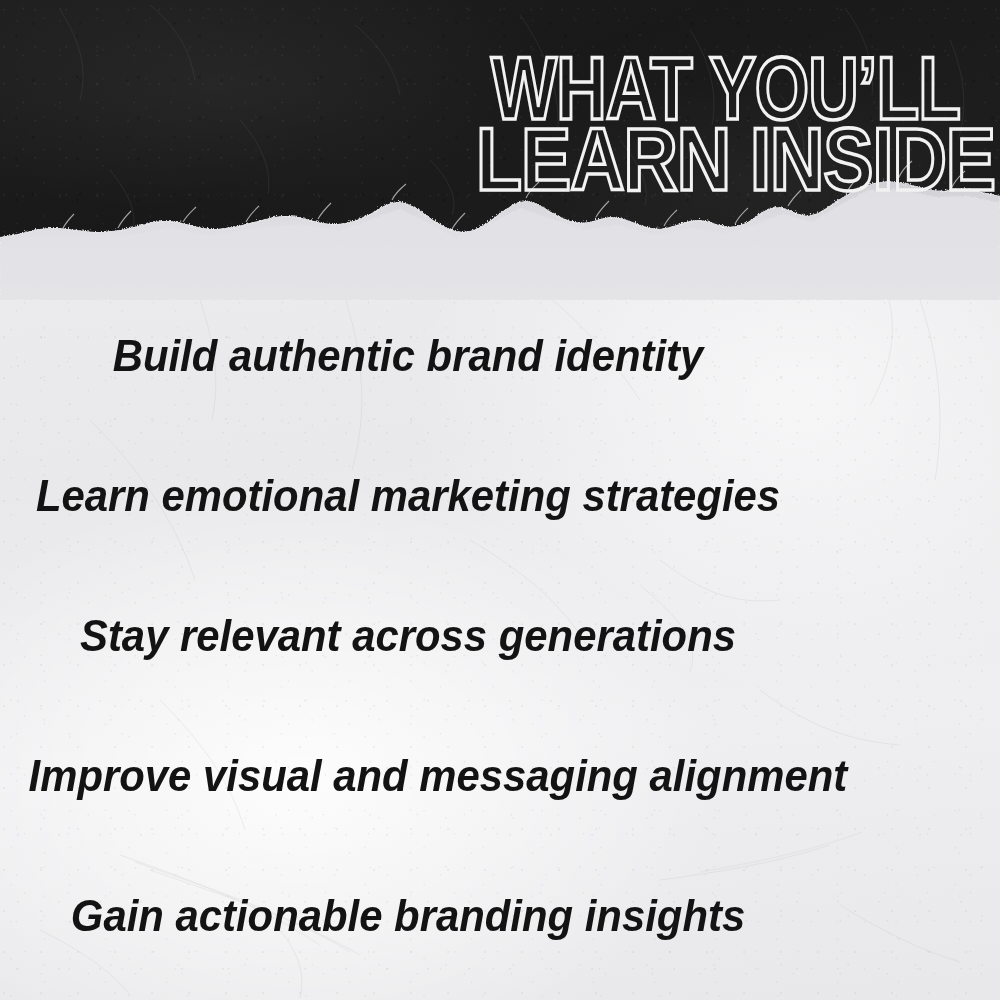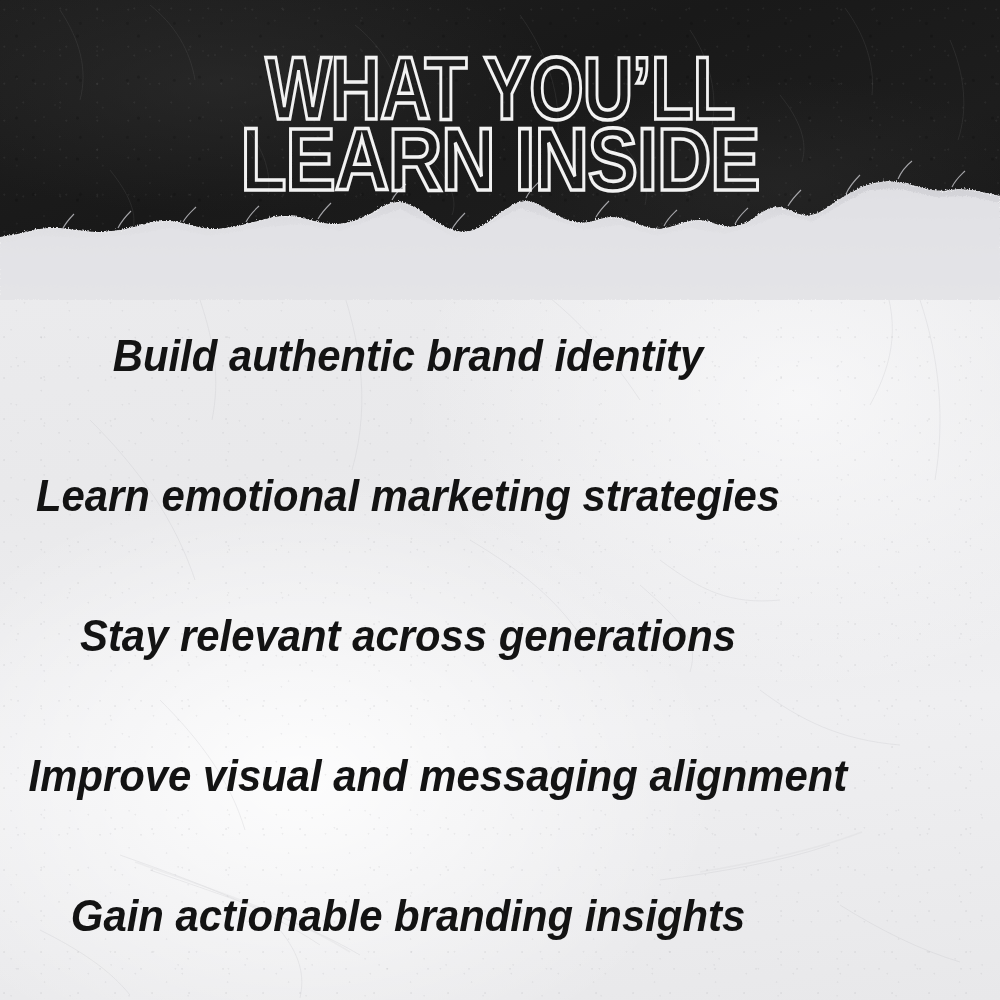--- a/index.html
+++ b/index.html
@@ -85,21 +85,21 @@
     -webkit-clip-path: url(#tearClip);
     clip-path: url(#tearClip);
   }
 
   
   .title-block {
     position: absolute;
     top: 46px;
     left: 0;
     width: 1000px;
-    text-align: center;
+    text-align: right;
     z-index: 6;
     line-height: 0.94;
   }
   .title-line {
     display: block;
     font-family: "Liberation Sans", sans-serif;
     font-weight: 700;
     font-size: 76px;
     letter-spacing: -1px;
     color: transparent;

